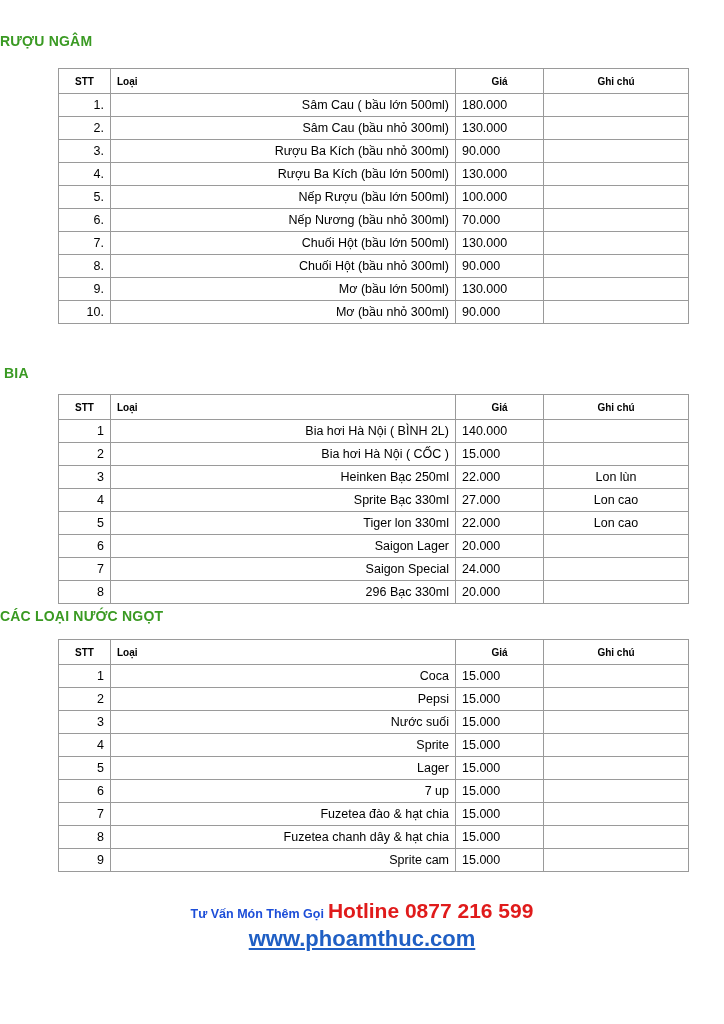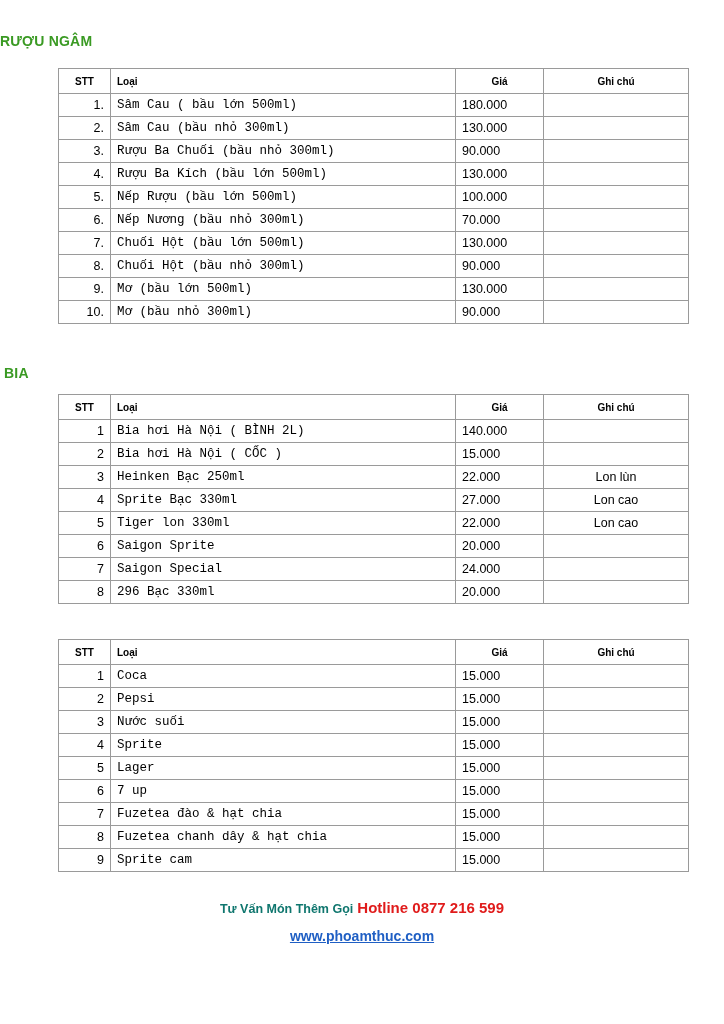--- a/index.html
+++ b/index.html
@@ -57,57 +57,57 @@
   }
   .col-stt { width: 52px; }
   .col-loai { width: 345px; }
   .col-gia  { width: 88px; }
   .col-ghichu { width: 145px; }
 
   th.col-stt, th.col-gia, th.col-ghichu { text-align: center; }
   th.col-loai { text-align: left; padding-left: 8px; }
 
   td.cell-stt { text-align: right; padding-right: 9px; }
-  td.cell-loai { text-align: left; padding-left: 8px; font-family: Liberation Mono, monospace; }
+  td.cell-loai { text-align: right; padding-left: 8px; }
   td.cell-gia { text-align: left; padding-right: 7px; }
   td.cell-ghichu { text-align: center; }
 
   #table-ruou { top: 68px; }
   #table-bia { top: 394px; }
   #table-nuocngot { top: 639px; }
 
   .footer-line1 {
     position: absolute;
     left: 0;
     top: 900px;
     width: 724px;
     text-align: center;
     font-size: 13px;
     font-weight: bold;
     line-height: 1;
   }
-  .footer-line1 .label { color: #0f766e; font-size: 12.5px; }
+  .footer-line1 .label { color: #1d4ed8; font-size: 12.5px; }
   .footer-line1 .hotline {
     color: #e01b1b;
-    font-size: 15px;
+    font-size: 21px;
     font-weight: bold;
     margin-left: 4px;
     margin-top: 28px;
   }
   .footer-line2 {
     position: absolute;
     left: 0;
     top: 928px;
     width: 724px;
     text-align: center;
     line-height: 1;
   }
   .footer-line2 a, .footer-line2 .weblink {
     color: #1f5fc4;
-    font-size: 14px;
+    font-size: 22px;
     font-weight: bold;
     text-decoration: underline;
   }
 </style>
 </head>
 <body>
 
 <div class="page">
 
   <div class="section-title" id="title-ruou">RƯỢU NGÂM</div>
@@ -129,21 +129,21 @@
         <td class="cell-ghichu"></td>
       </tr>
       <tr>
         <td class="cell-stt">2.</td>
         <td class="cell-loai">Sâm Cau (bầu nhỏ 300ml)</td>
         <td class="cell-gia">130.000</td>
         <td class="cell-ghichu"></td>
       </tr>
       <tr>
         <td class="cell-stt">3.</td>
-        <td class="cell-loai">Rượu Ba Chuối (bầu nhỏ 300ml)</td>
+        <td class="cell-loai">Rượu Ba Kích (bầu nhỏ 300ml)</td>
         <td class="cell-gia">90.000</td>
         <td class="cell-ghichu"></td>
       </tr>
       <tr>
         <td class="cell-stt">4.</td>
         <td class="cell-loai">Rượu Ba Kích  (bầu lớn 500ml)</td>
         <td class="cell-gia">130.000</td>
         <td class="cell-ghichu"></td>
       </tr>
       <tr>
@@ -222,39 +222,40 @@
         <td class="cell-ghichu">Lon cao</td>
       </tr>
       <tr>
         <td class="cell-stt">5</td>
         <td class="cell-loai">Tiger lon 330ml</td>
         <td class="cell-gia">22.000</td>
         <td class="cell-ghichu">Lon cao</td>
       </tr>
       <tr>
         <td class="cell-stt">6</td>
-        <td class="cell-loai">Saigon Sprite</td>
+        <td class="cell-loai">Saigon Lager</td>
         <td class="cell-gia">20.000</td>
         <td class="cell-ghichu"></td>
       </tr>
       <tr>
         <td class="cell-stt">7</td>
         <td class="cell-loai">Saigon Special</td>
         <td class="cell-gia">24.000</td>
         <td class="cell-ghichu"></td>
       </tr>
       <tr>
         <td class="cell-stt">8</td>
         <td class="cell-loai">296 Bạc 330ml</td>
         <td class="cell-gia">20.000</td>
         <td class="cell-ghichu"></td>
       </tr>
     </tbody>
   </table>
 
+  <div class="section-title" id="title-nuocngot">CÁC LOẠI NƯỚC NGỌT</div>
 
   <table class="menu-table" id="table-nuocngot">
     <thead>
       <tr>
         <th class="col-stt">STT</th>
         <th class="col-loai">Loại</th>
         <th class="col-gia">Giá</th>
         <th class="col-ghichu">Ghi chú</th>
       </tr>
     </thead>

